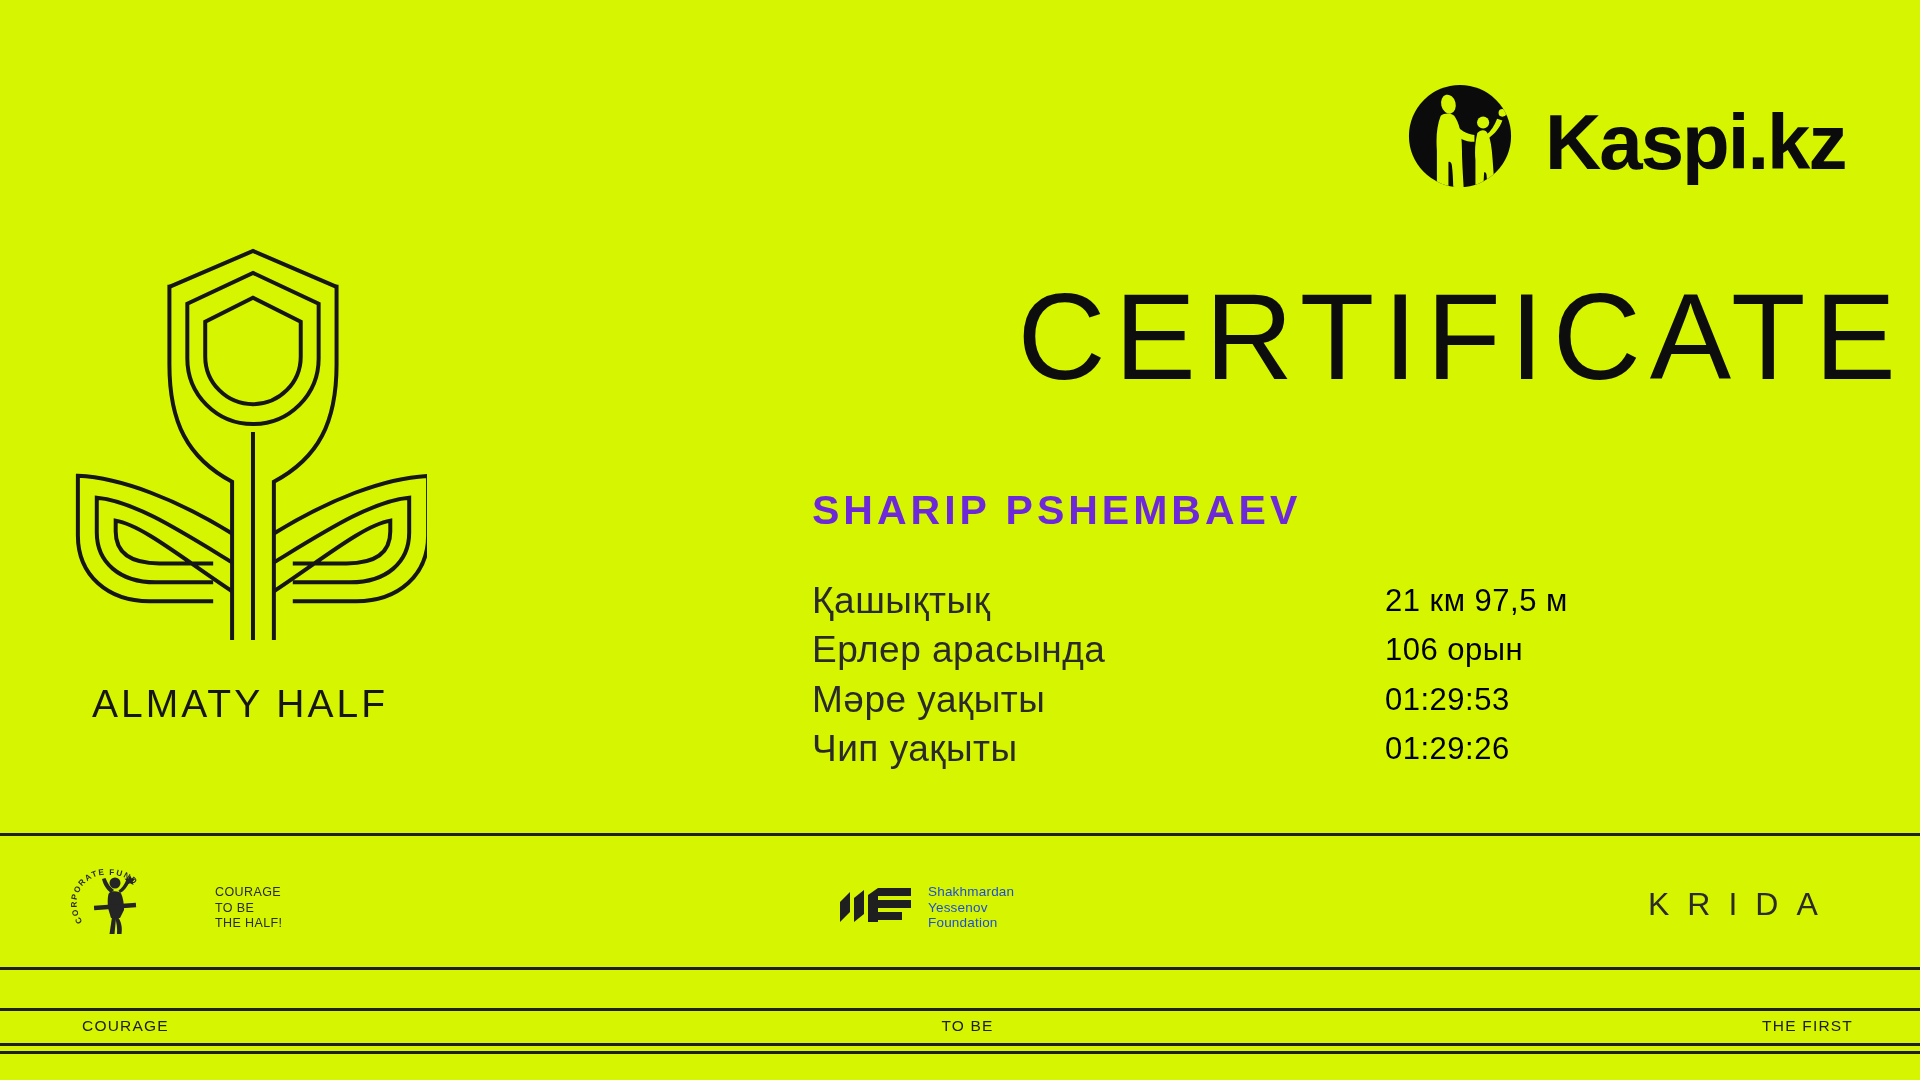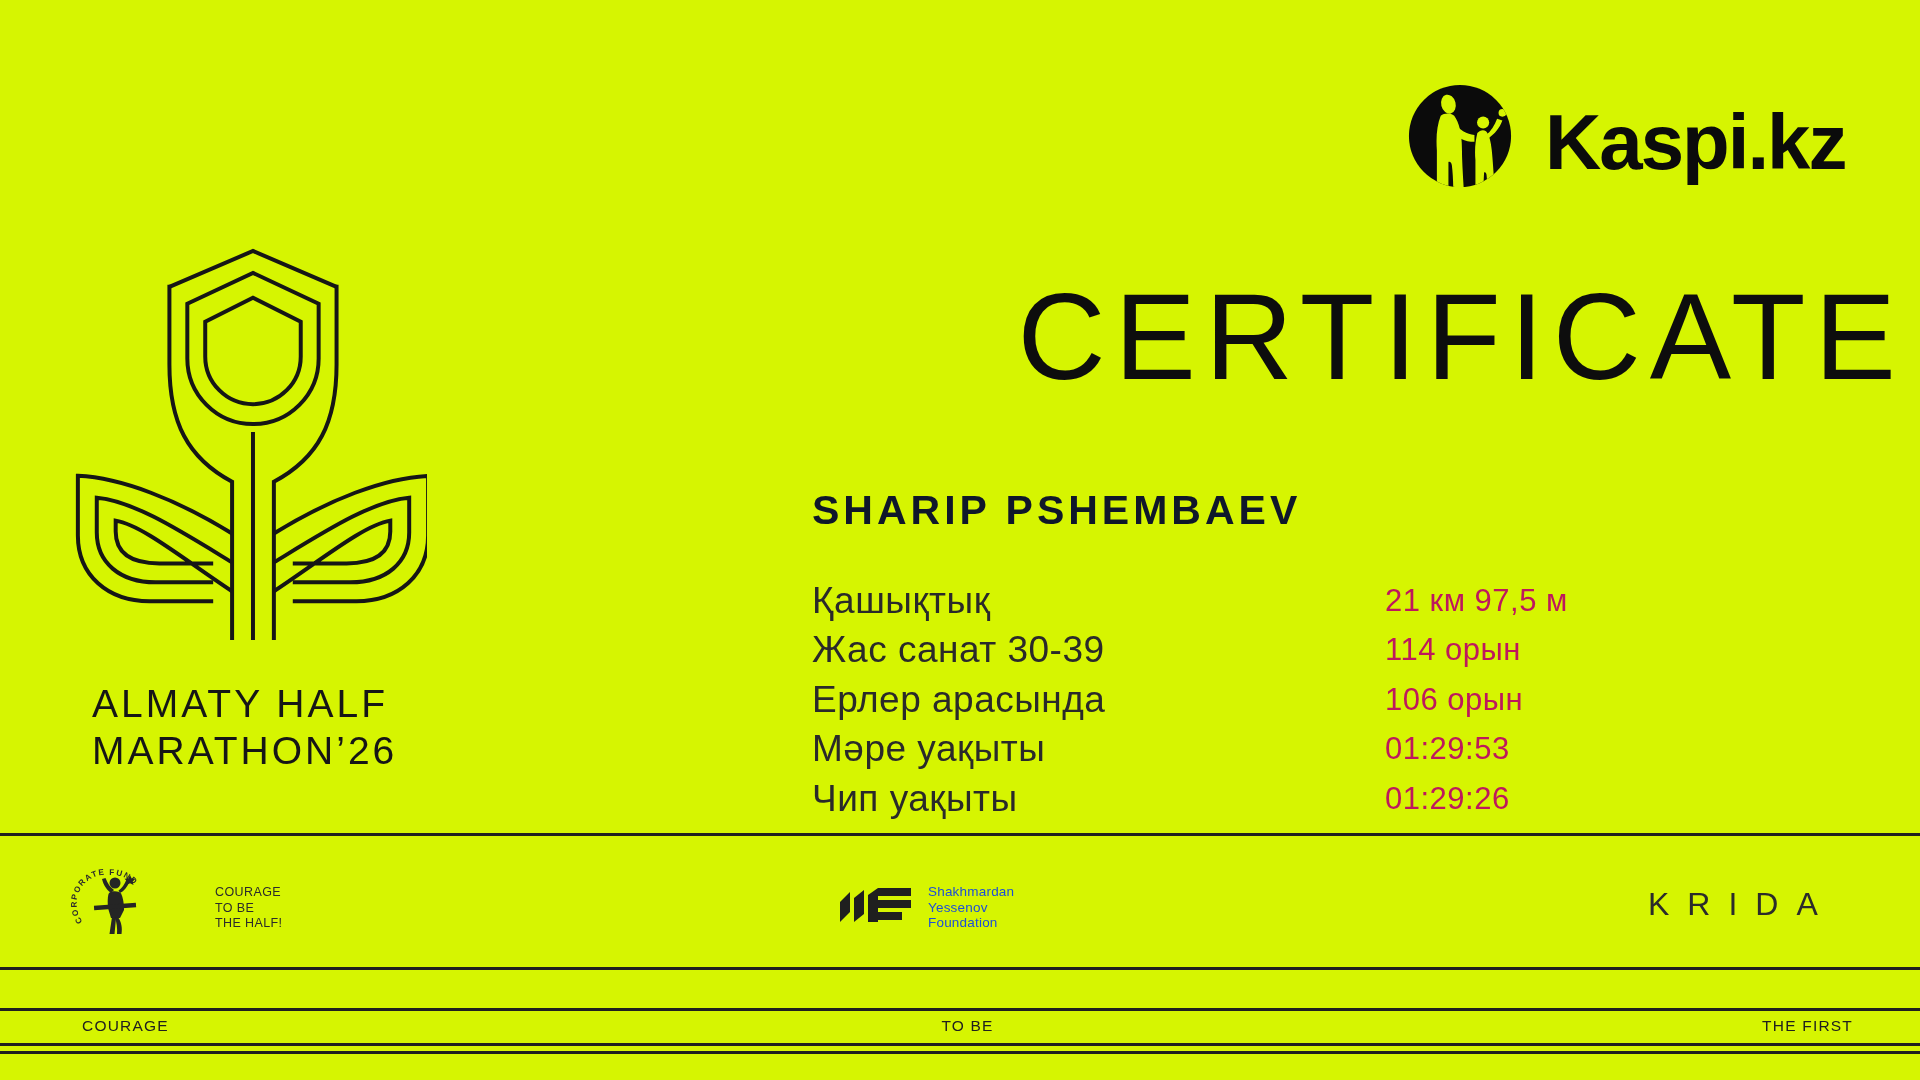--- a/index.html
+++ b/index.html
@@ -20,26 +20,26 @@
     position:absolute;left:92px;top:680px;
     font-size:39px;letter-spacing:3px;line-height:47px;font-weight:500;color:#161616;
   }
   
   .cert-title{
     position:absolute;right:30px;top:276px;
     font-size:122px;font-weight:400;letter-spacing:9px;color:#0d0d0d;white-space:nowrap;line-height:1;margin-left:16px;
   }
   .recipient{
     position:absolute;left:812px;top:487px;
-    font-size:41px;font-weight:700;letter-spacing:4px;color:#0f172a;white-space:nowrap;
+    font-size:41px;font-weight:700;letter-spacing:4px;color:#6d28d9;white-space:nowrap;
   }
   .results{position:absolute;left:812px;top:581px;width:900px;}
   .trow{height:49.4px;position:relative;}
   .tlabel{font-size:37px;line-height:40px;letter-spacing:0.5px;color:#2a2a2a;}
-  .tvalue{position:absolute;left:573px;top:0;font-size:31px;line-height:40px;letter-spacing:0.5px;color:#be185d;white-space:nowrap;}
+  .tvalue{position:absolute;left:573px;top:0;font-size:31px;line-height:40px;letter-spacing:0.5px;color:#000000;white-space:nowrap;}
   
   .hline{position:absolute;left:0;width:1920px;background:#20201e;height:3px;}
   .hl-1{top:833px;} .hl-2{top:967px;} .hl-3{top:1008px;} .hl-4{top:1043px;height:3px;} .hl-5{top:1051px;}
   
   .cf-logo{position:absolute;left:70px;top:866px;width:140px;height:74px;}
   .cf-slogan{
     position:absolute;left:215px;top:885px;
     font-size:12.5px;line-height:15.5px;letter-spacing:0.4px;color:#2b2b2b;font-weight:500;
   }
   .ye{position:absolute;left:838px;top:884px;display:flex;gap:16px;align-items:flex-start;}
@@ -95,35 +95,30 @@
       <g transform="translate(360,0) scale(-1,1)">
         <path d="M 159,288 C 104,254 48,232 4,230 V 290 C 4,330 34,356 76,356 H 140"></path>
         <path d="M 159,317 C 108,286 60,255 23,252 V 287 C 23,317 46,337 82,337 H 140"></path>
         <path d="M 159,346 C 112,315 68,279 42,275 V 286 C 42,307 56,318 86,318 H 140"></path>
       </g>
     </g>
   </svg>
 
   <div class="event-name">
     <div>ALMATY HALF</div>
-    <div>MARATHON’26</div>
   </div>
 
   <div class="cert-title">CERTIFICATE</div>
 
   <div class="recipient">SHARIP PSHEMBAEV</div>
 
   <div class="results">
     <div class="trow">
       <span class="tlabel">Қашықтық</span>
       <span class="tvalue">21 км 97,5 м</span>
-    </div>
-    <div class="trow">
-      <span class="tlabel">Жас санат 30-39</span>
-      <span class="tvalue">114 орын</span>
     </div>
     <div class="trow">
       <span class="tlabel">Ерлер арасында</span>
       <span class="tvalue">106 орын</span>
     </div>
     <div class="trow">
       <span class="tlabel">Мәре уақыты</span>
       <span class="tvalue">01:29:53</span>
     </div>
     <div class="trow">

